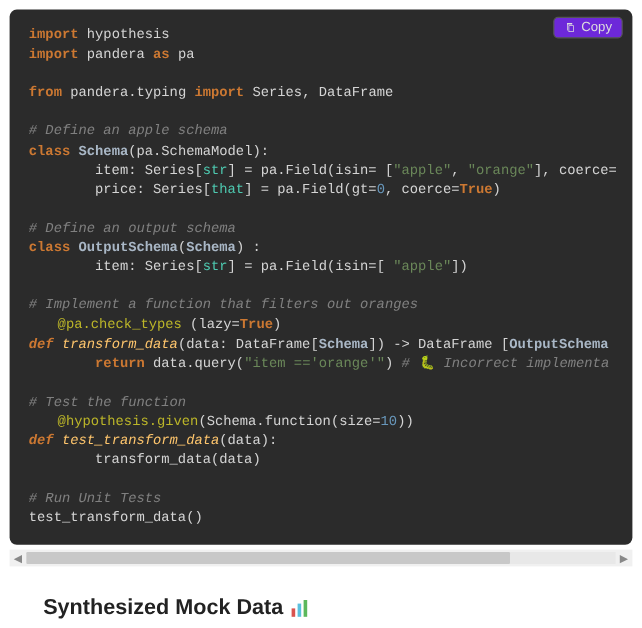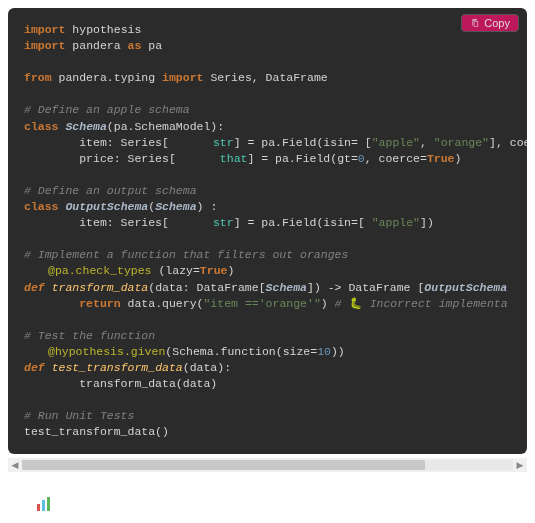--- a/index.html
+++ b/index.html
@@ -18,21 +18,21 @@
       border-radius: 6px;
       padding: 14px 16px;
       margin: 8px 8px 0 8px;
       overflow-x: hidden;
       white-space: nowrap;
     }
     .copy-btn {
       position: absolute;
       top: 6px;
       right: 8px;
-      background: #be185d;
+      background: #6d28d9;
       color: #ddd;
       border: 1px solid #555;
       border-radius: 4px;
       padding: 2px 8px;
       font-size: 11px;
       cursor: pointer;
       display: flex;
       align-items: center;
       gap: 4px;
     }
@@ -53,23 +53,23 @@
       color: #d4d4d4;
       white-space: pre;
     }
     .kw-import { color: #cc7832; font-weight: bold; }
     .kw-from { color: #cc7832; font-weight: bold; }
     .kw-as { color: #cc7832; font-weight: bold; }
     .kw-class { color: #cc7832; font-weight: bold; }
     .kw-def { color: #cc7832; font-weight: bold; font-style: italic; }
     .kw-return { color: #cc7832; font-weight: bold; }
     .comment { color: #808080; font-style: italic; }
-    .cls-name { color: #a9b7c6; font-weight: bold; font-style: italic; }
+    .cls-name { color: #a9b7c6; font-weight: bold; }
     .func-name { color: #ffc66d; font-style: italic; }
-    .type { color: #4ec9b0; margin-left: 44px; }
+    .type { color: #4ec9b0; }
     .string { color: #6a8759; }
     .num { color: #6897bb; }
     .bool { color: #cc7832; font-weight: bold; }
     .decorator { color: #bbb529; margin-left: 24px; }
     .ident { color: #d4d4d4; }
 
     .scroll-row {
       margin: 4px 8px 0 8px;
       display: flex;
       align-items: center;
@@ -162,20 +162,21 @@
 <div class="scroll-row">
   <div class="scroll-arrow">◀</div>
   <div class="scroll-track">
     <div class="scroll-thumb"></div>
   </div>
   <div class="scroll-arrow">▶</div>
 </div>
 
 <div class="content">
   <div class="heading">
+    <span>Synthesized Mock Data</span>
     <span class="chart-icon">
       <svg viewBox="0 0 16 16" width="16" height="16">
         <rect x="1" y="8" width="3" height="7" fill="#d9534f"></rect>
         <rect x="6" y="4" width="3" height="11" fill="#5bc0de"></rect>
         <rect x="11" y="1" width="3" height="14" fill="#5cb85c"></rect>
       </svg>
     </span>
   </div>
 
 </div>

